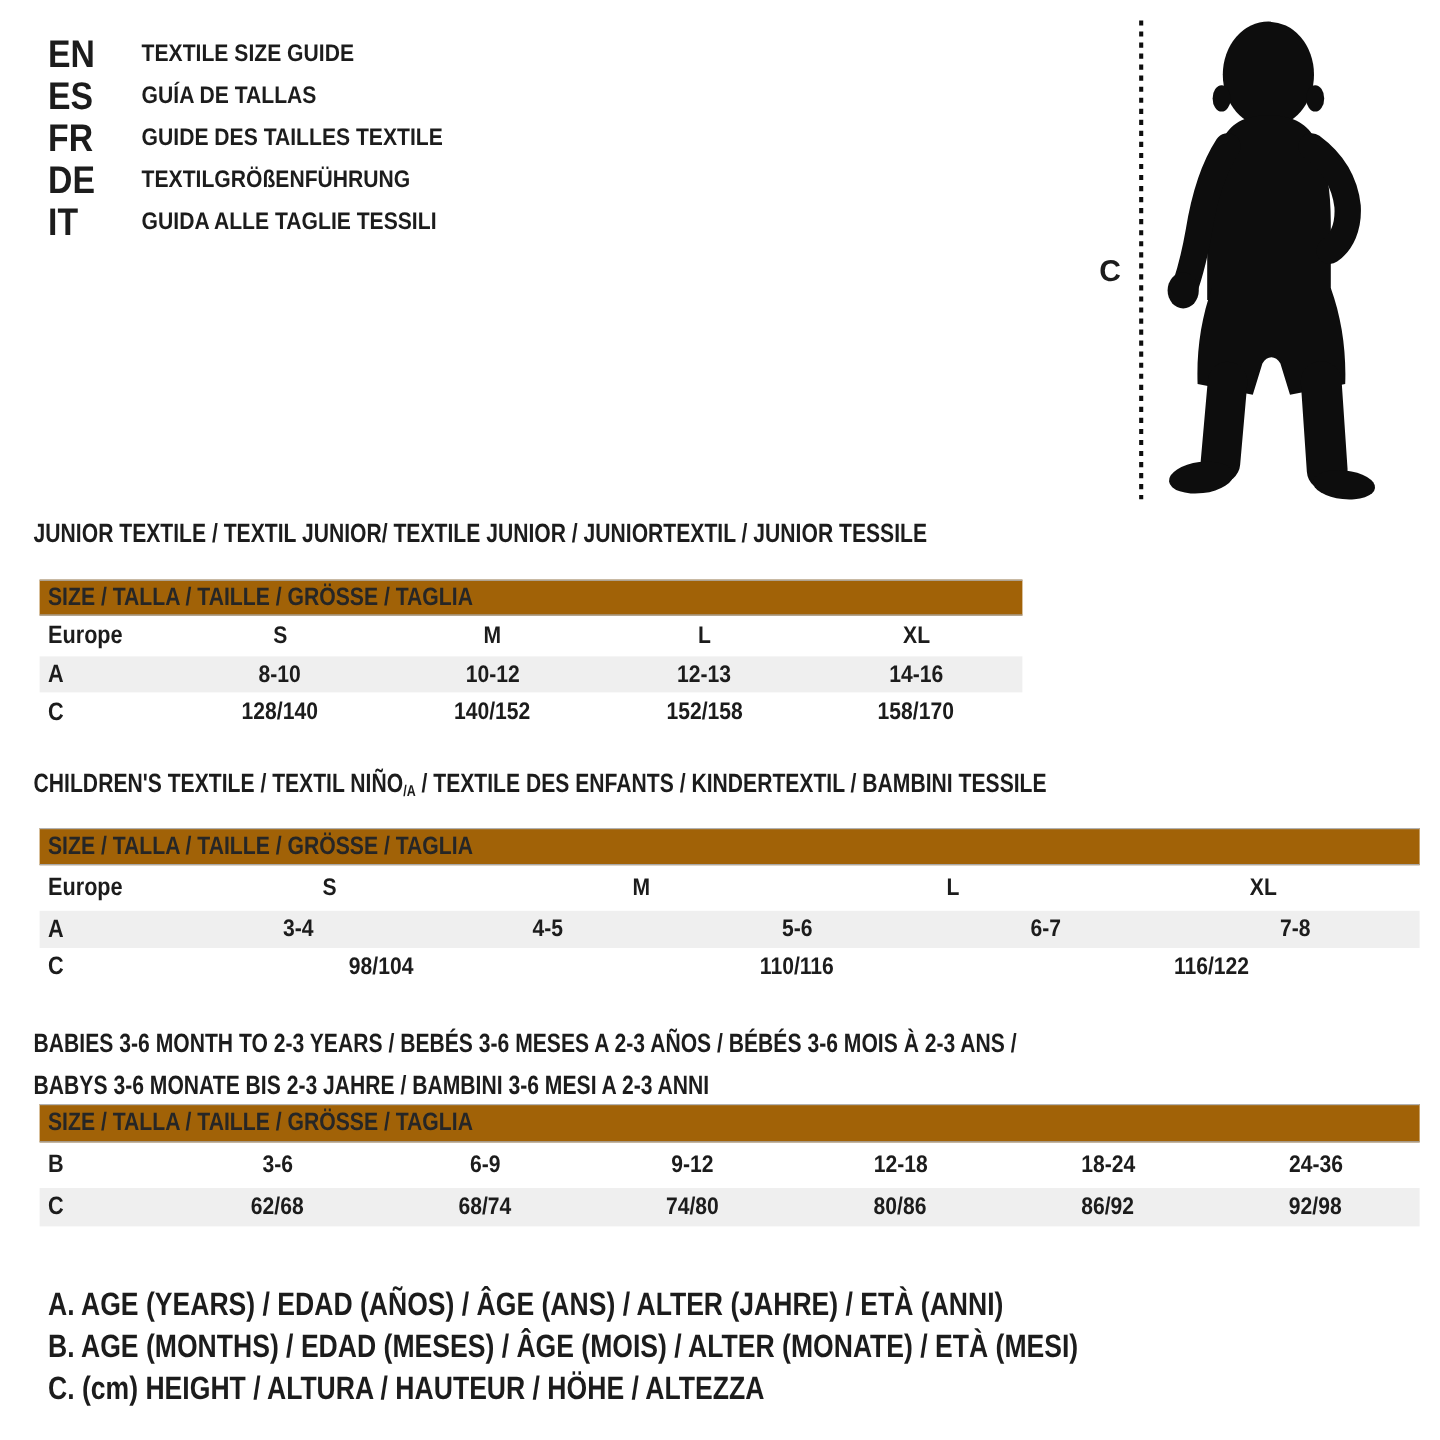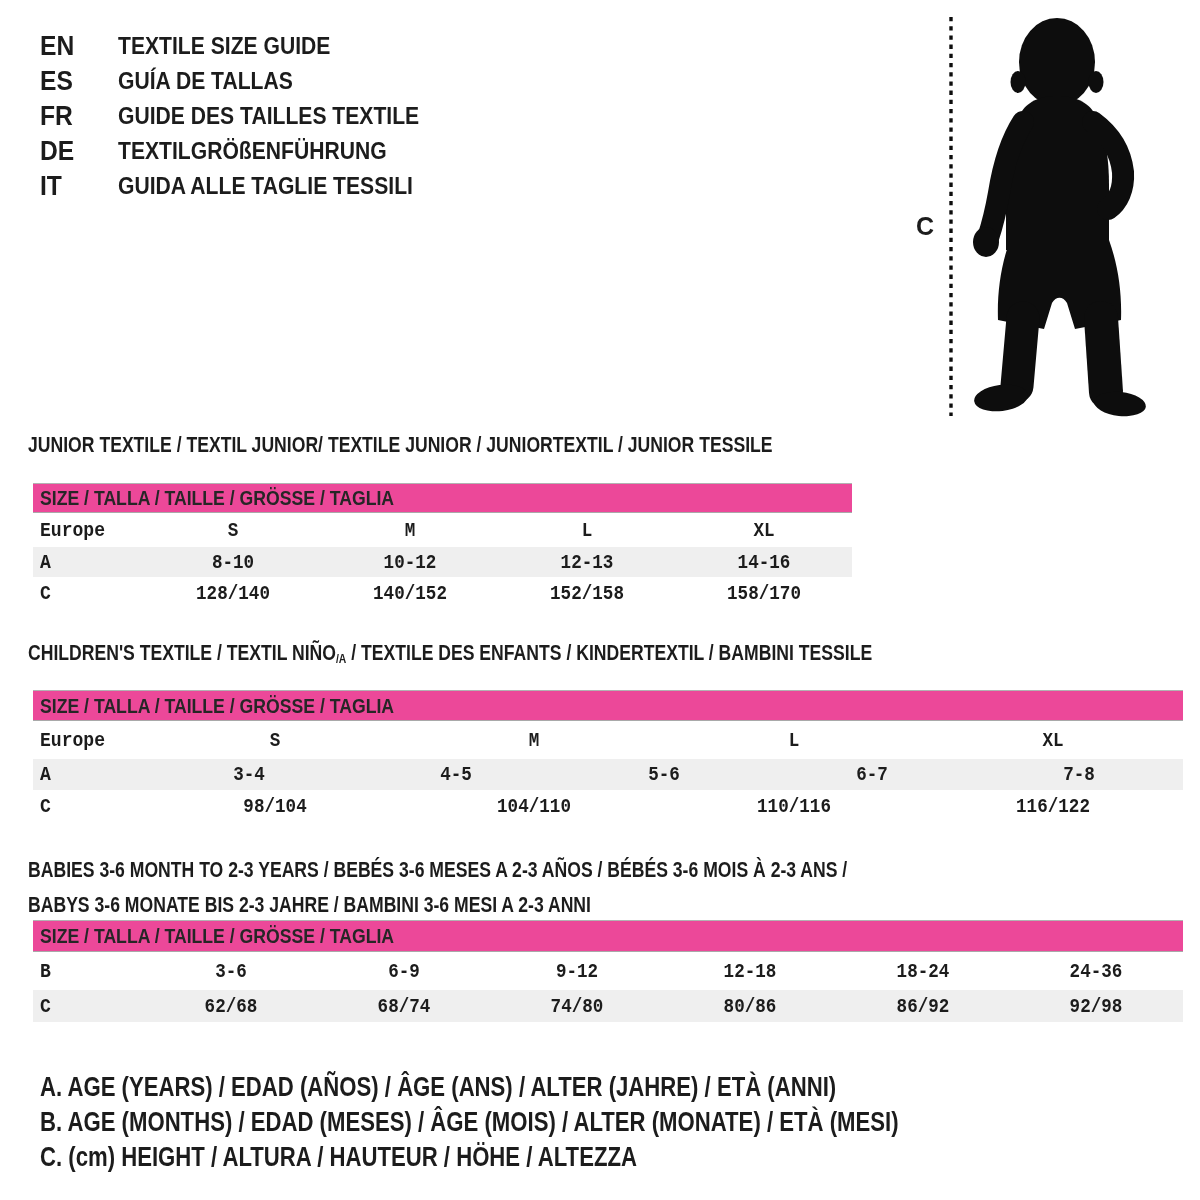--- a/index.html
+++ b/index.html
@@ -15,39 +15,39 @@
   .sxc { display:inline-block; white-space:nowrap; transform-origin:50% 50%; }
   .k80 { transform:scaleX(0.80); }
   .k82 { transform:scaleX(0.82); }
   .k84 { transform:scaleX(0.84); }
   .k86 { transform:scaleX(0.86); }
   .k88 { transform:scaleX(0.88); }
 
   
   .lang-block { left:40px; top:28px; }
   .lang-row { display:flex; height:35px; align-items:center; }
-  .lang-code { width:78px; font-size:28px; }
-  .lang-label { font-size:24px;text-decoration:underline; }
+  .lang-code { width:78px; font-size:32px; }
+  .lang-label { font-size:20px;text-decoration:underline; }
 
   
   .figure-svg { left:920px; top:0px; width:260px; height:420px; }
   .measure-label { left:916px; top:212px; font-size:25px; }
 
   
   .section-title { left:28px; font-size:22px; line-height:22px; }
   .title-sub { font-size:13px; position:relative; top:3px; }
 
   
   .table { position:absolute; }
   .band {
     display:flex; align-items:center; padding-left:7px; box-sizing:border-box;
-    background:#ec4899; border-top:1px solid #b2b2b2; border-bottom:1px solid #a9a9a9;
+    background:#a16207; border-top:1px solid #b2b2b2; border-bottom:1px solid #a9a9a9;
     font-size:21px; color:#262626;
   }
-  .trow { display:flex;font-family:Liberation Mono, monospace; }
+  .trow { display:flex; }
   .trow.shaded { background:#efefef; }
   .lcell {
     width:112px; display:flex; align-items:center; padding-left:7px;
     box-sizing:border-box; font-size:21px;
   }
   .vcell { flex:1; display:flex; align-items:center; justify-content:center; font-size:20px; }
 
   
   .legend { left:40px; top:1070px; }
   .legend-line { height:35px; display:flex; align-items:center; font-size:27px; }
@@ -204,23 +204,20 @@
         </span>
     </div>
     <div class="trow" style="height:32px;">
       <span class="lcell">
           <span class="sx k86">C</span>
         </span>
       <span class="vcell">
           <span class="sxc k88">98/104</span>
         </span>
       <span class="vcell">
-          <span class="sxc k88">104/110</span>
-        </span>
-      <span class="vcell">
           <span class="sxc k88">110/116</span>
         </span>
       <span class="vcell">
           <span class="sxc k88">116/122</span>
         </span>
     </div>
   </div>
 
   <div class="abs section-title" style="top:852px; line-height:35px;">
     <span class="sx k80">BABIES 3-6 MONTH TO 2-3 YEARS / BEBÉS 3-6 MESES A 2-3 AÑOS / BÉBÉS 3-6 MOIS À 2-3 ANS /</span><br>

